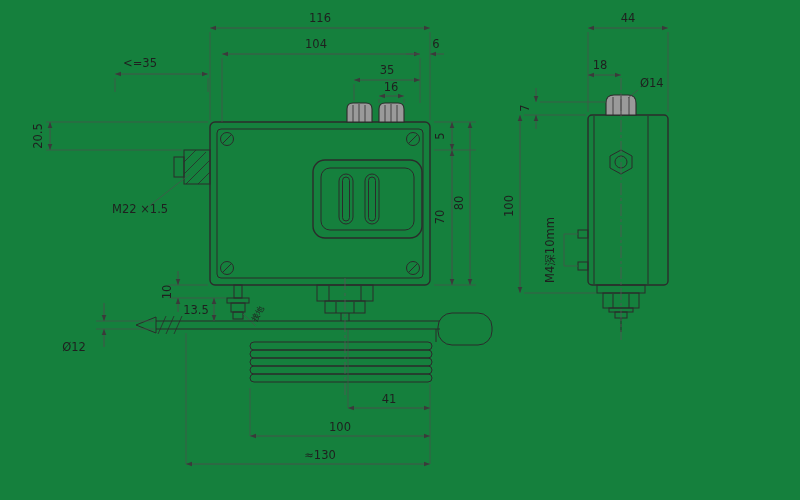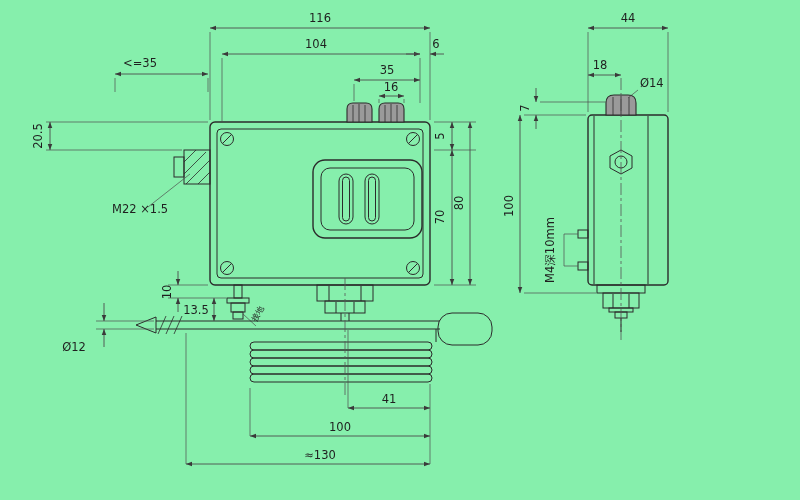--- a/index.html
+++ b/index.html
@@ -1,16 +1,16 @@
 <!DOCTYPE html>
 <html><head>
 <meta charset="utf-8">
 <style>
   html,body{margin:0;padding:0;background:#ffffff;}
-  .stage{width:800px;height:500px;position:relative;background:#86efac;overflow:hidden;}
+  .stage{width:800px;height:500px;position:relative;background:#15803d;overflow:hidden;}
   svg{display:block;}
   .obj{fill:none;stroke:#2b2b2b;stroke-width:1.4;stroke-linejoin:round;stroke-linecap:round;}
   .thin{fill:none;stroke:#2b2b2b;stroke-width:1;}
   .fillgray{fill:#9a9a9a;stroke:#2b2b2b;stroke-width:1.1;}
   .hatch{stroke:#2b2b2b;stroke-width:0.8;}
   .dim{stroke:#4d4d4d;stroke-width:0.9;fill:none;}
   .ext{stroke:#4d4d4d;stroke-width:0.7;fill:none;}
   .cl{stroke:#555;stroke-width:0.8;fill:none;stroke-dasharray:12 3 3 3;}
   text{font-family:"DejaVu Sans",sans-serif;font-size:11.5px;fill:#1f1f1f;}
   text.small{font-size:8px;}

